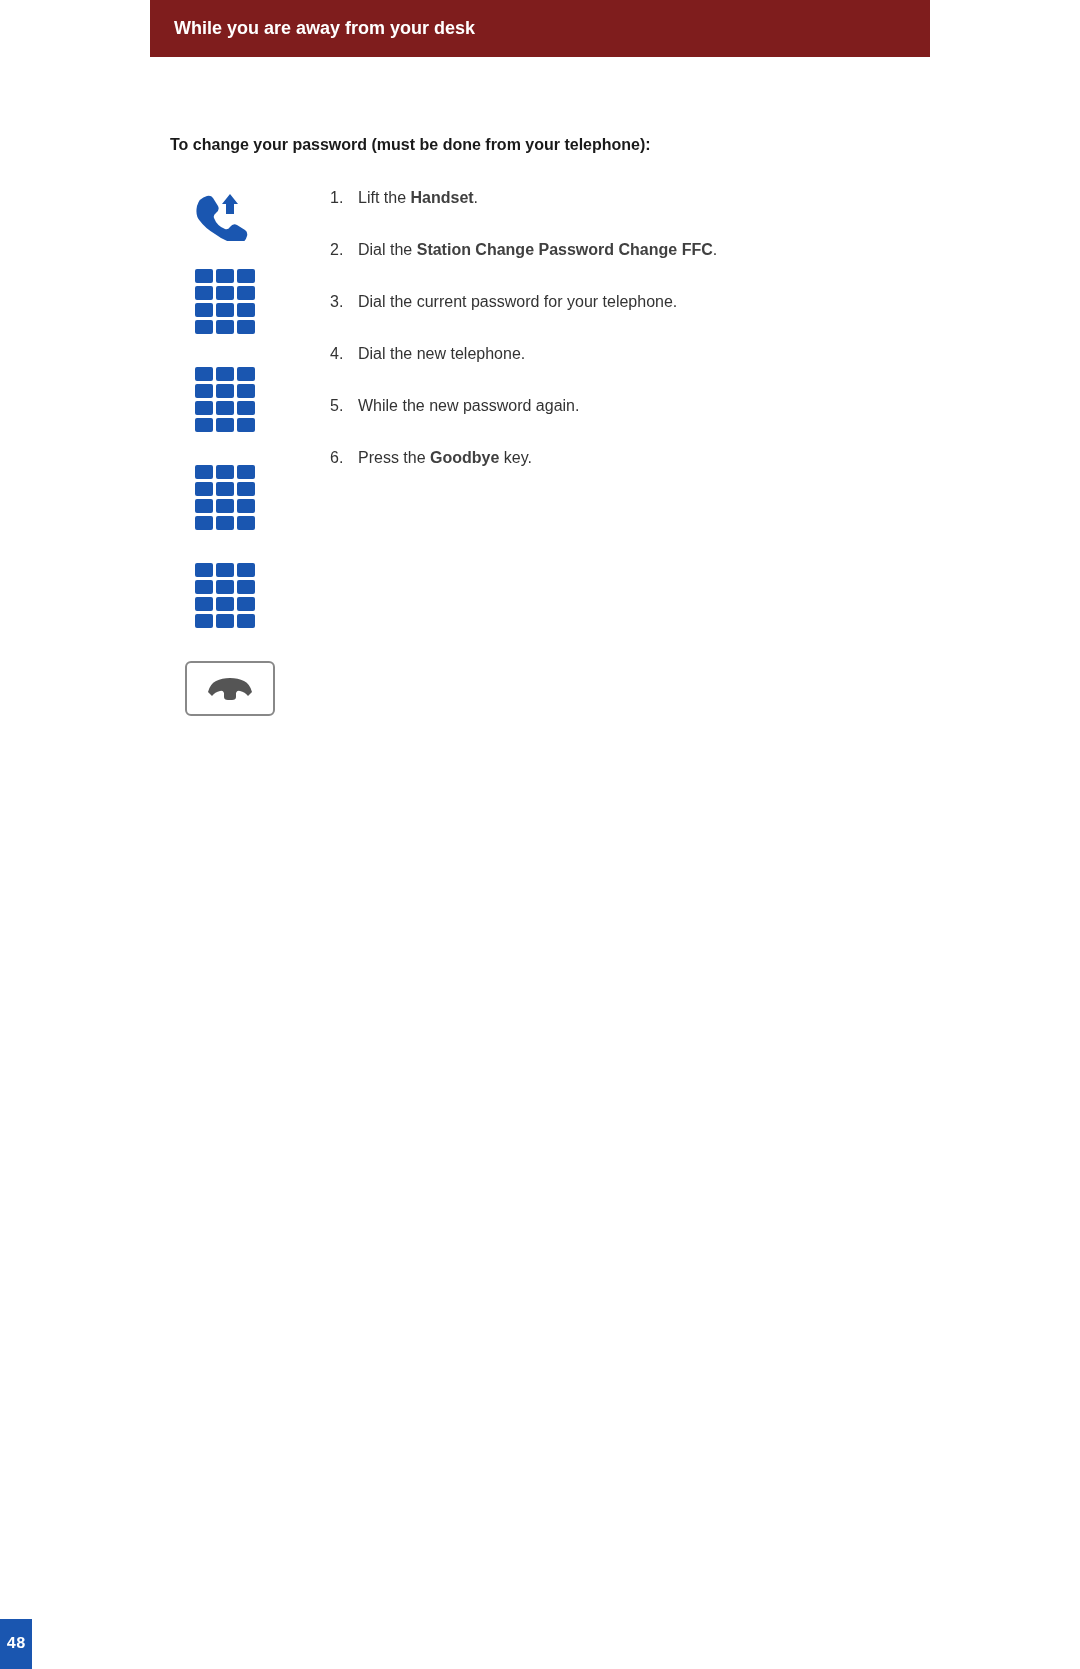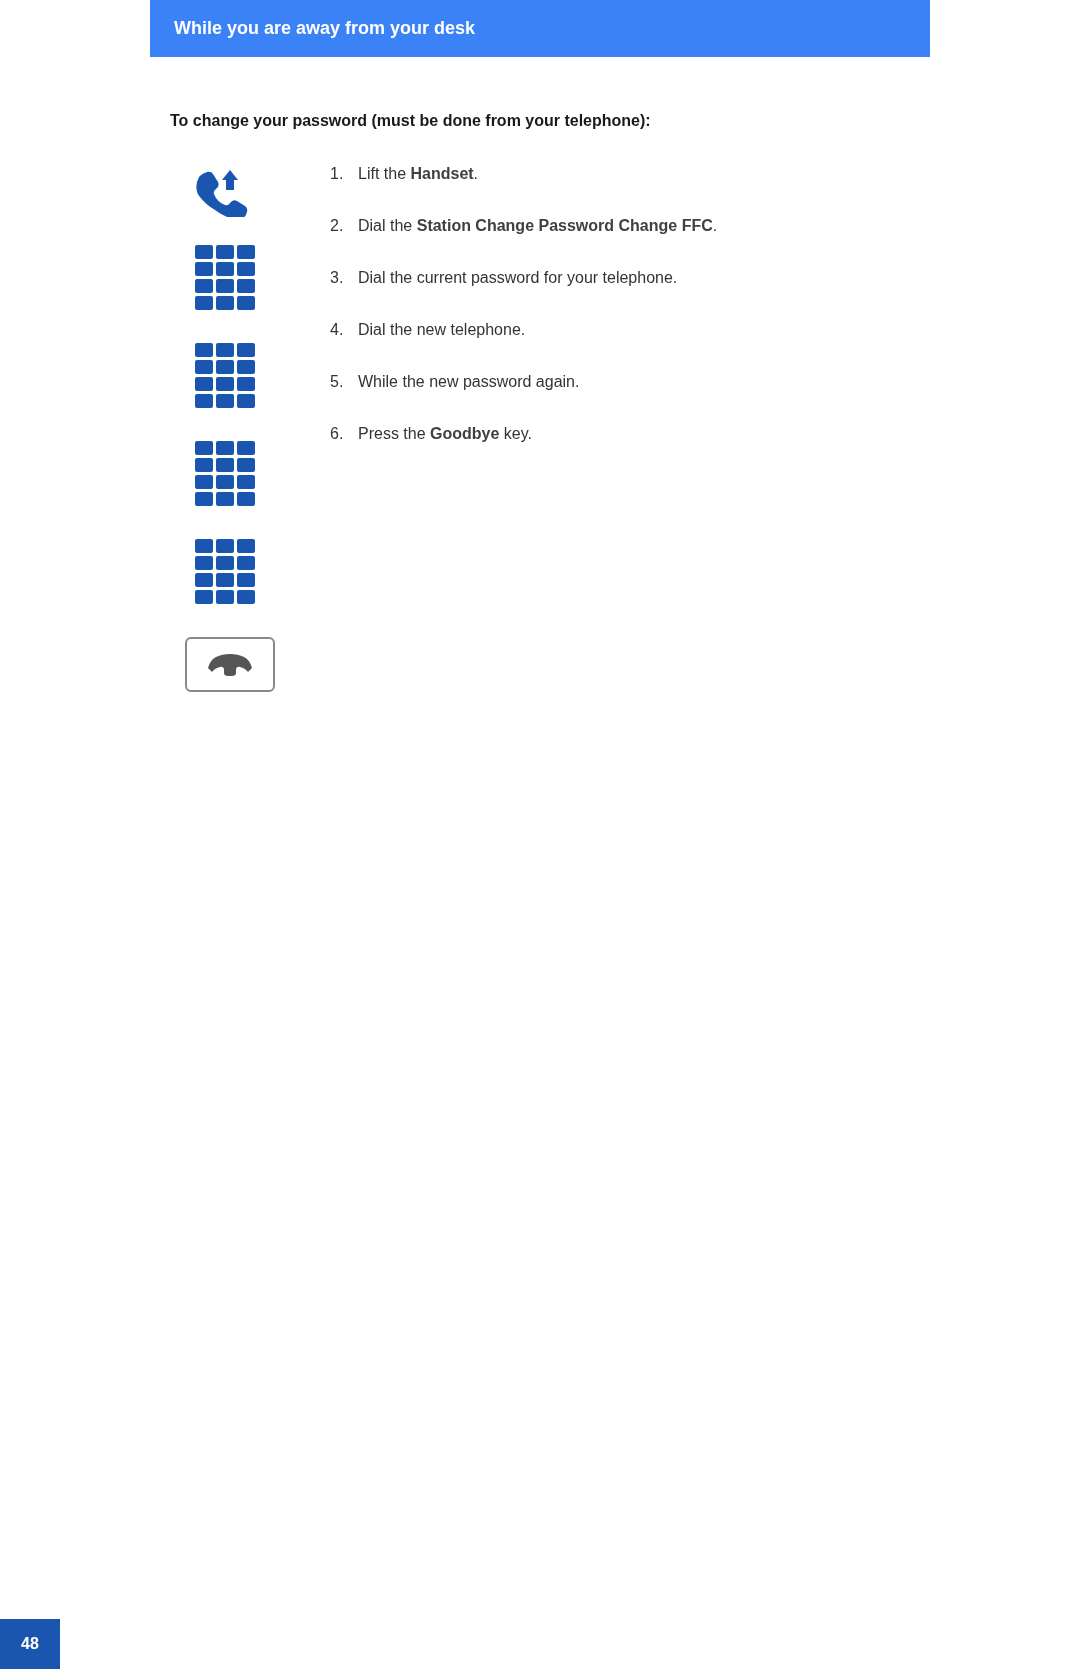--- a/index.html
+++ b/index.html
@@ -6,21 +6,21 @@
 
     body {
       width: 1080px;
       min-height: 1669px;
       background: #ffffff;
       font-family: Arial, Helvetica, sans-serif;
       position: relative;
     }
 
     .header-bar {
-      background-color: #3b82f6;
+      background-color: #7f1d1d;
       width: 780px;
       padding: 18px 24px;
       margin: 0 auto;
       margin-top: 0;
       position: absolute;
       top: 0;
       left: 50%;
       transform: translateX(-50%);
     }
 
@@ -38,20 +38,21 @@
       width: 780px;
       padding: 30px 20px 40px 20px;
     }
 
     .section-title {
       font-size: 16px;
       font-weight: bold;
       color: #1a1a1a;
       margin-bottom: 30px;
       line-height: 1.4;
+      margin-top: 24px;
     }
 
     .instructions-layout {
       display: flex;
       flex-direction: row;
       align-items: flex-start;
       gap: 40px;
     }
 
     .icons-column {
@@ -126,26 +127,27 @@
       border-radius: 6px;
       display: flex;
       align-items: center;
       justify-content: center;
     }
 
     .page-number-box {
       position: absolute;
       bottom: 0;
       left: 0;
-      width: 60px;
+      width: 32px;
       height: 50px;
       background-color: #1a56b0;
       display: flex;
       align-items: center;
       justify-content: center;
+      font-family: Liberation Mono, monospace;
     }
 
     .page-number {
       color: #ffffff;
       font-size: 16px;
       font-weight: bold;
     }
   </style>
 </head>
 <body>

